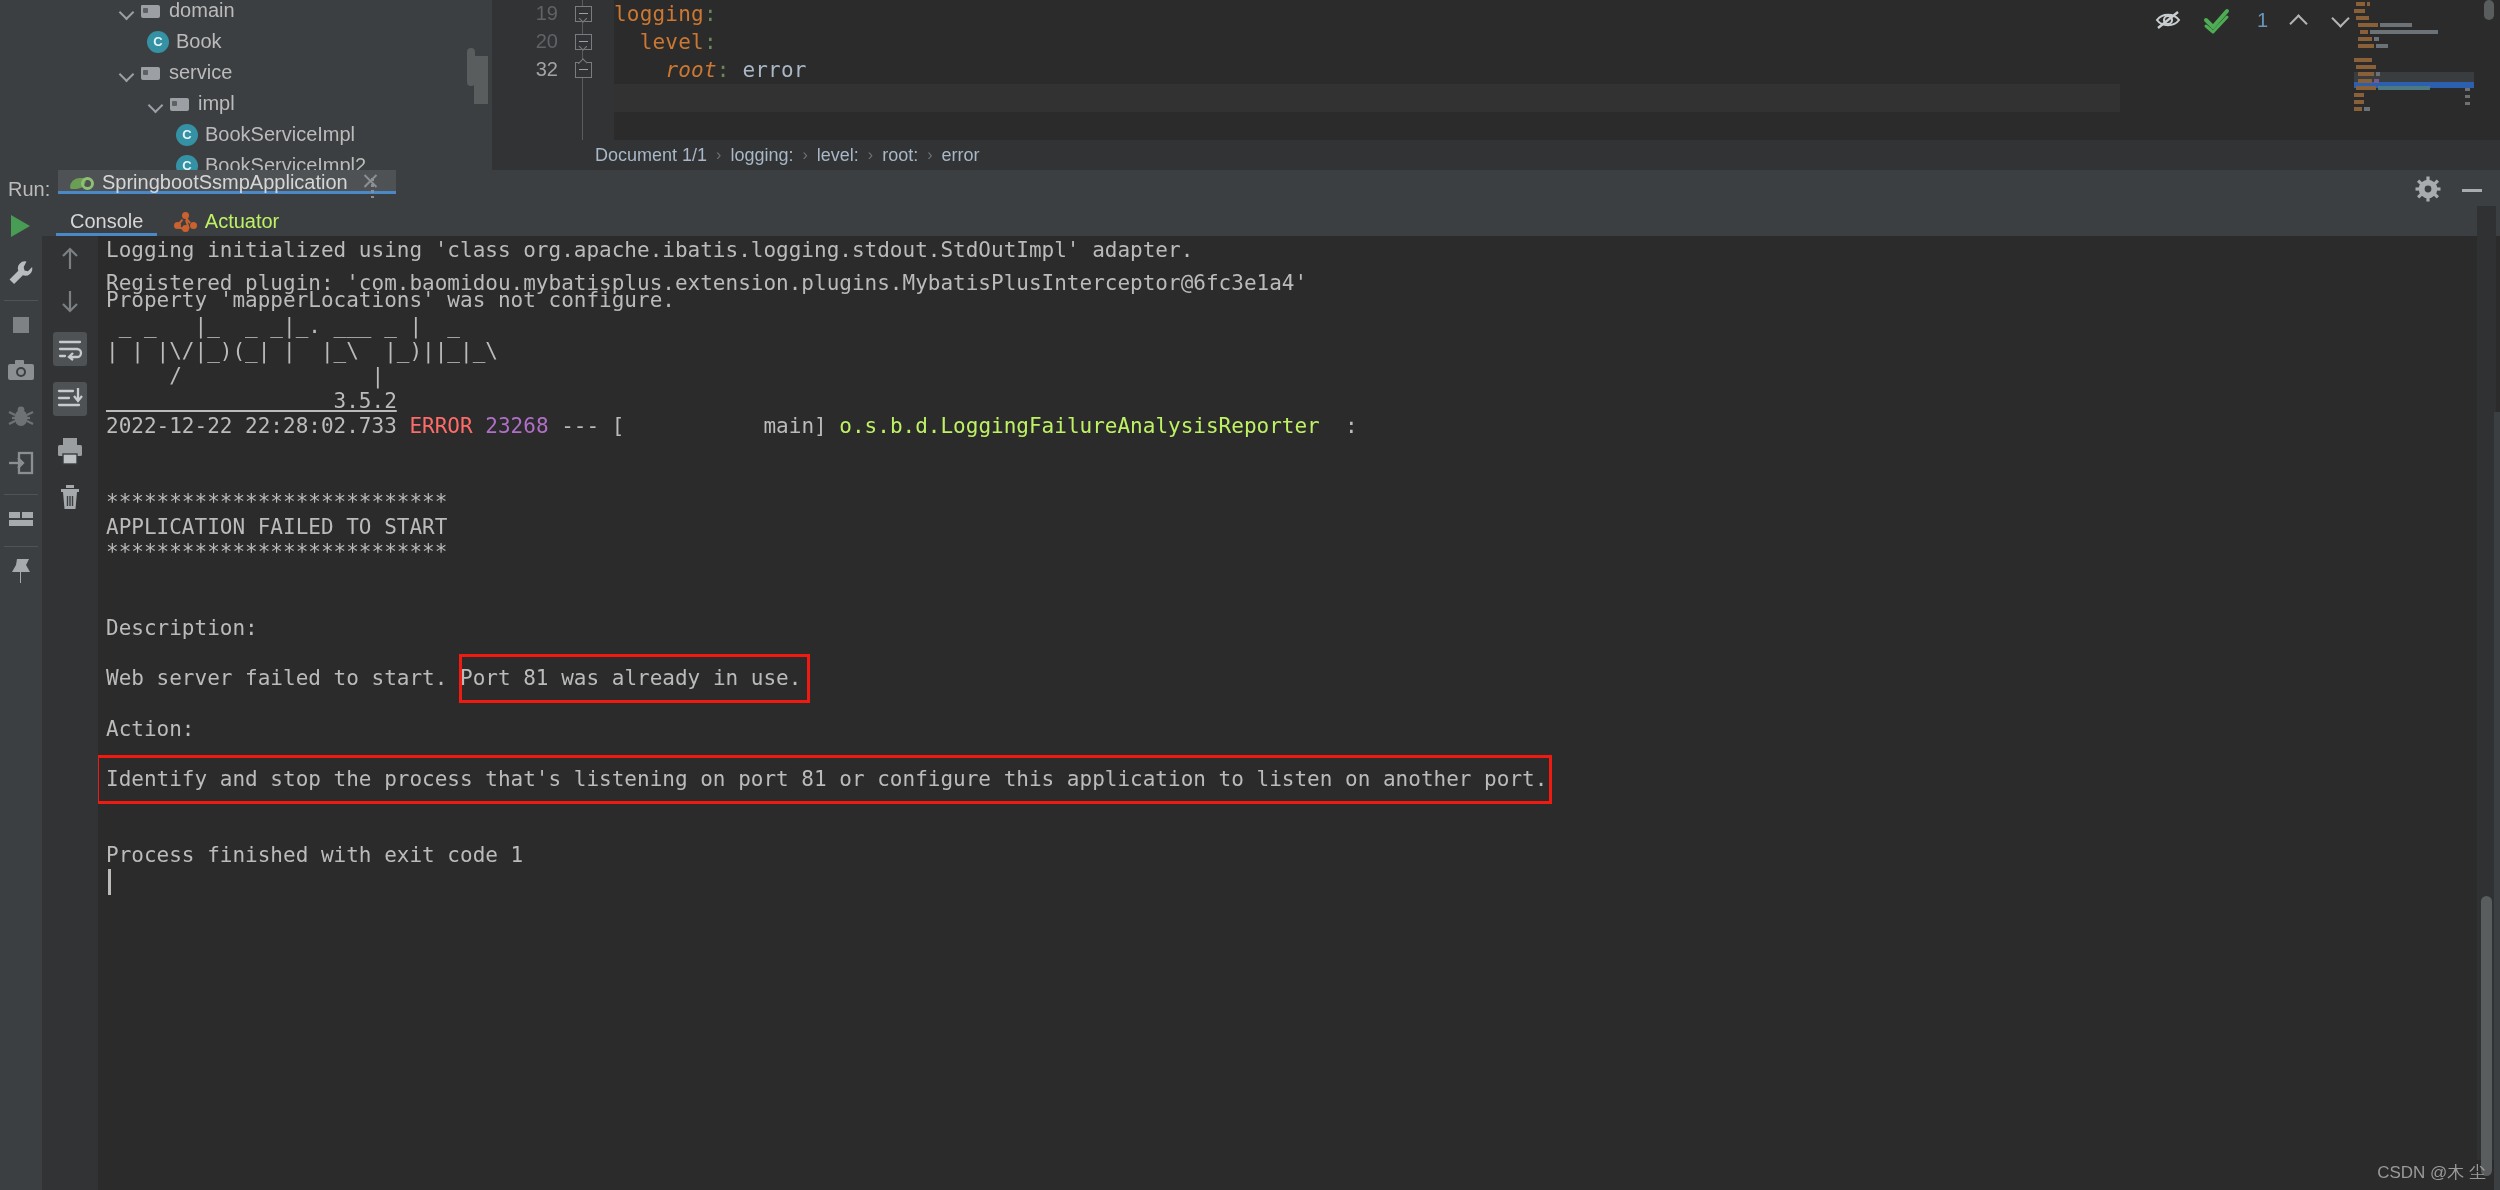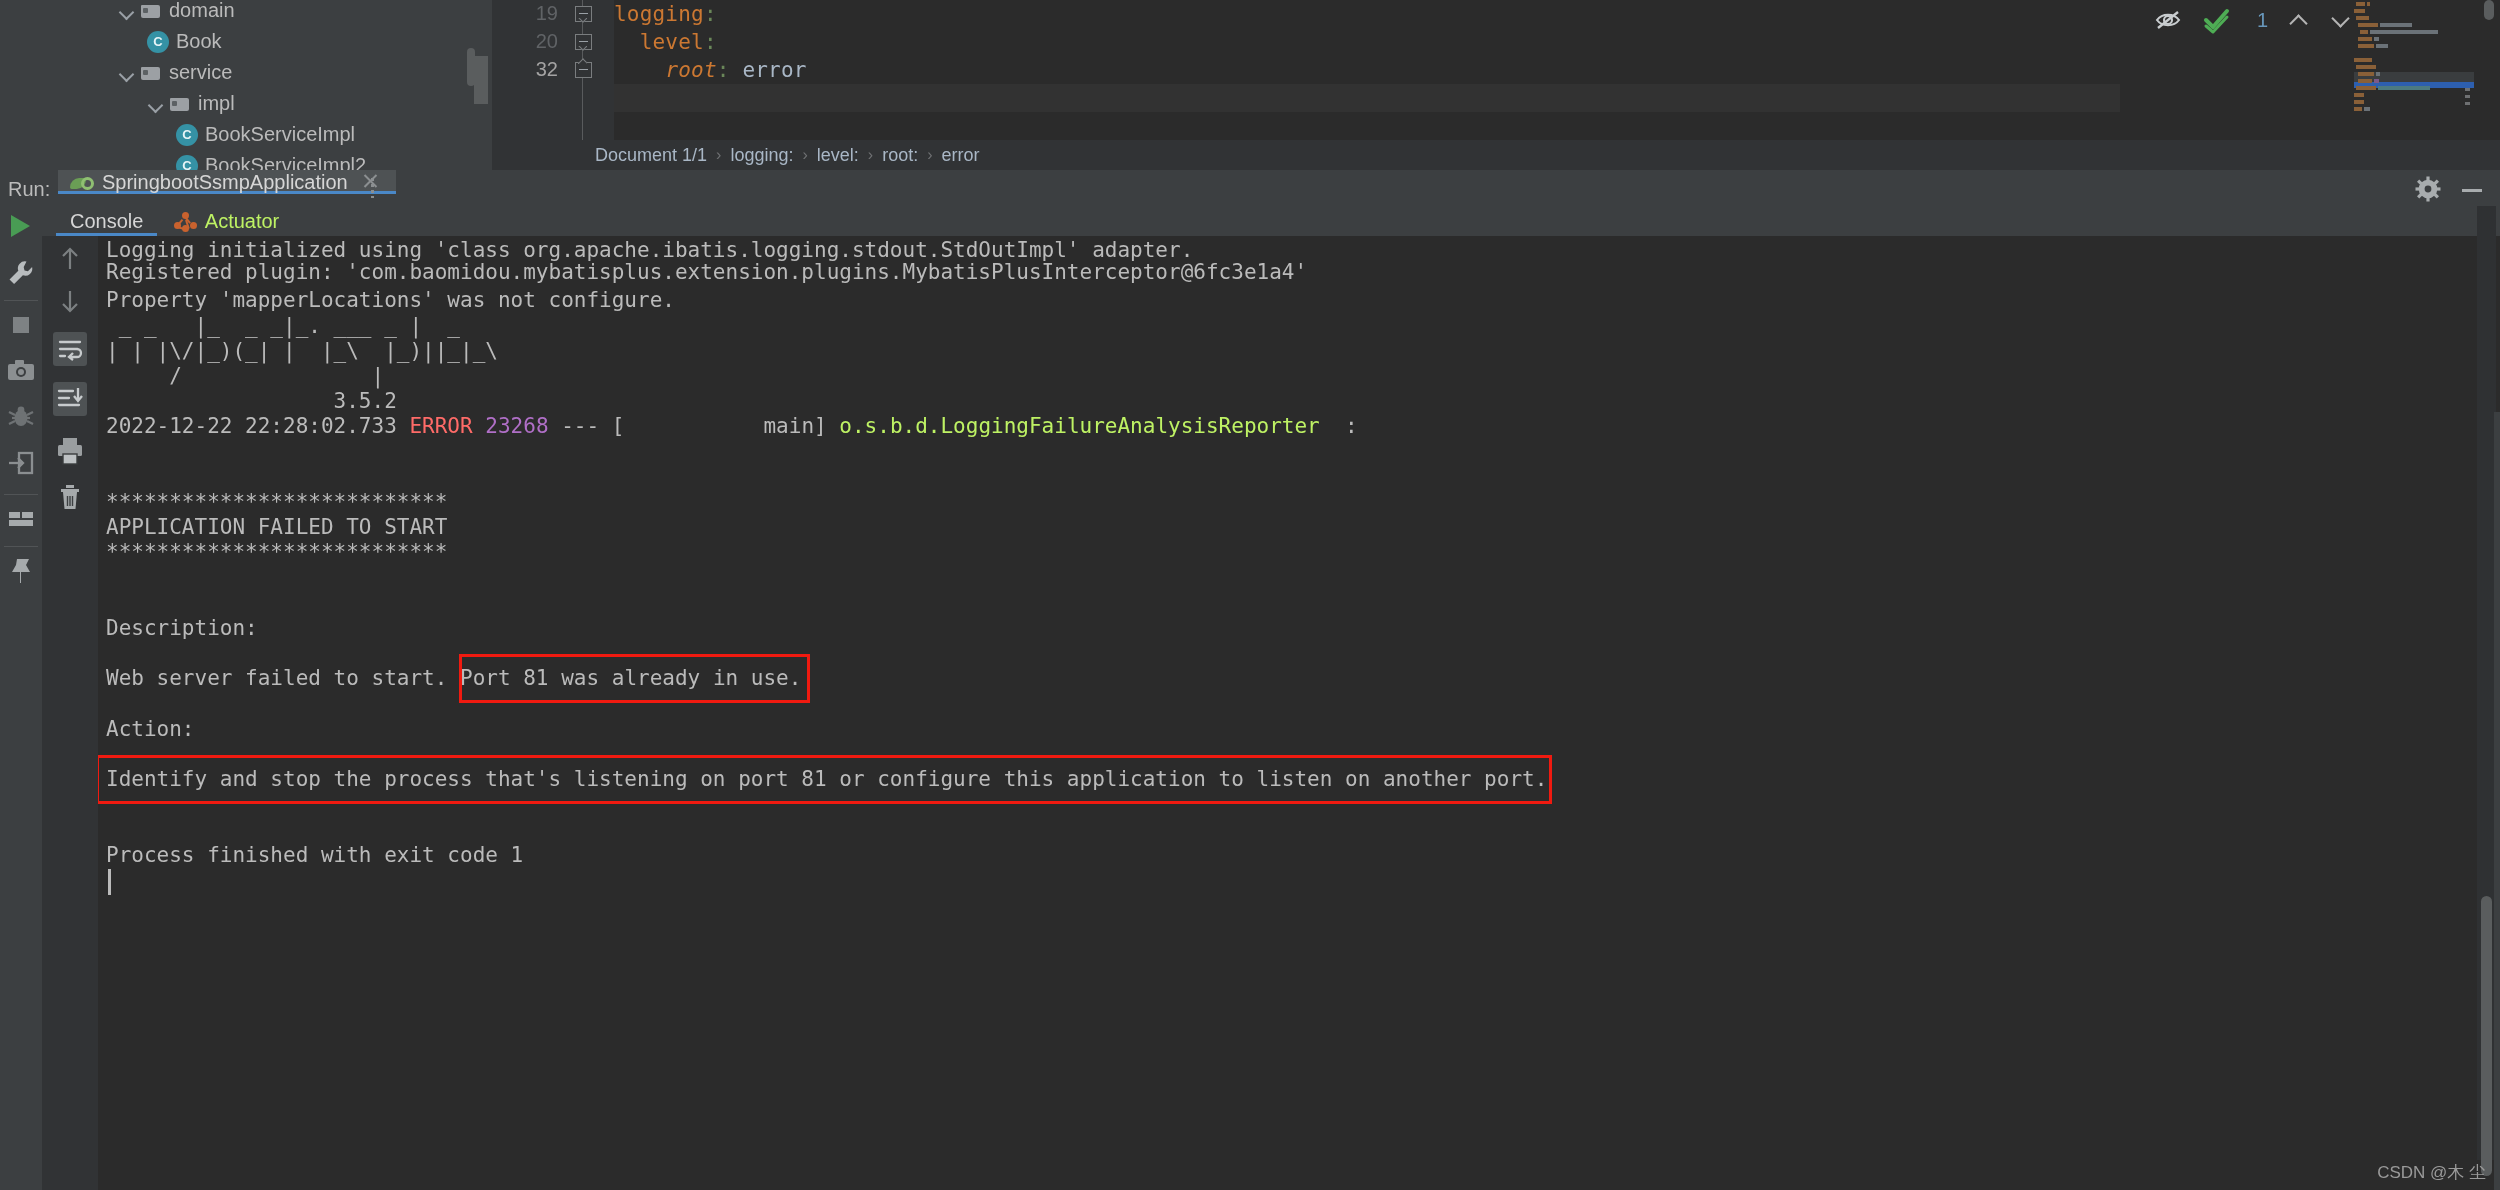--- a/index.html
+++ b/index.html
@@ -442,26 +442,26 @@
           <line x1="19.5" y1="16" x2="19.5" y2="26"></line>
         </g>
       </svg>
     </div>
   </div>
 
   <div id="console-vtrack"></div>
   <div id="console">
     <div id="console-lines">
         <div class="cl mono" style="top: 2px;">Logging initialized using 'class org.apache.ibatis.logging.stdout.StdOutImpl' adapter.</div>
-        <div class="cl mono" style="top: 24px; text-align: center;">Registered plugin: 'com.baomidou.mybatisplus.extension.plugins.MybatisPlusInterceptor@6fc3e1a4'</div>
+        <div class="cl mono" style="top: 35px; text-align: center;">Registered plugin: 'com.baomidou.mybatisplus.extension.plugins.MybatisPlusInterceptor@6fc3e1a4'</div>
         <div class="cl mono" style="top: 52.4px;">Property 'mapperLocations' was not configure.</div>
         <div class="cl mono" style="top: 77.6px;"> _ _   |_  _ _|_. ___ _ |  _</div>
         <div class="cl mono" style="top: 102.8px;">| | |\/|_)(_| |  |_\  |_)||_|_\</div>
         <div class="cl mono" style="top: 128px;">     /               |</div>
-        <div class="cl mono" style="top: 153.2px;">                  3.5.2</div>
+        <div class="cl mono" style="top: 153.2px; text-decoration: underline;">                  3.5.2</div>
         <div class="cl mono" style="top: 178.4px;"><span class="c-dim">2022-12-22 22:28:02.733 </span><span class="c-err">ERROR</span><span class="c-dim"> </span><span class="c-pid">23268</span><span class="c-dim"> --- [           main] </span><span class="c-logger">o.s.b.d.LoggingFailureAnalysisReporter</span><span class="c-dim">  :</span></div>
         <div class="cl mono" style="top: 203.6px;"></div>
         <div class="cl mono" style="top: 228.8px;"></div>
         <div class="cl mono" style="top: 254px;">***************************</div>
         <div class="cl mono" style="top: 279.2px;">APPLICATION FAILED TO START</div>
         <div class="cl mono" style="top: 304.4px;">***************************</div>
         <div class="cl mono" style="top: 329.6px;"></div>
         <div class="cl mono" style="top: 354.8px;"></div>
         <div class="cl mono" style="top: 380px;">Description:</div>
         <div class="cl mono" style="top: 405.2px;"></div>

